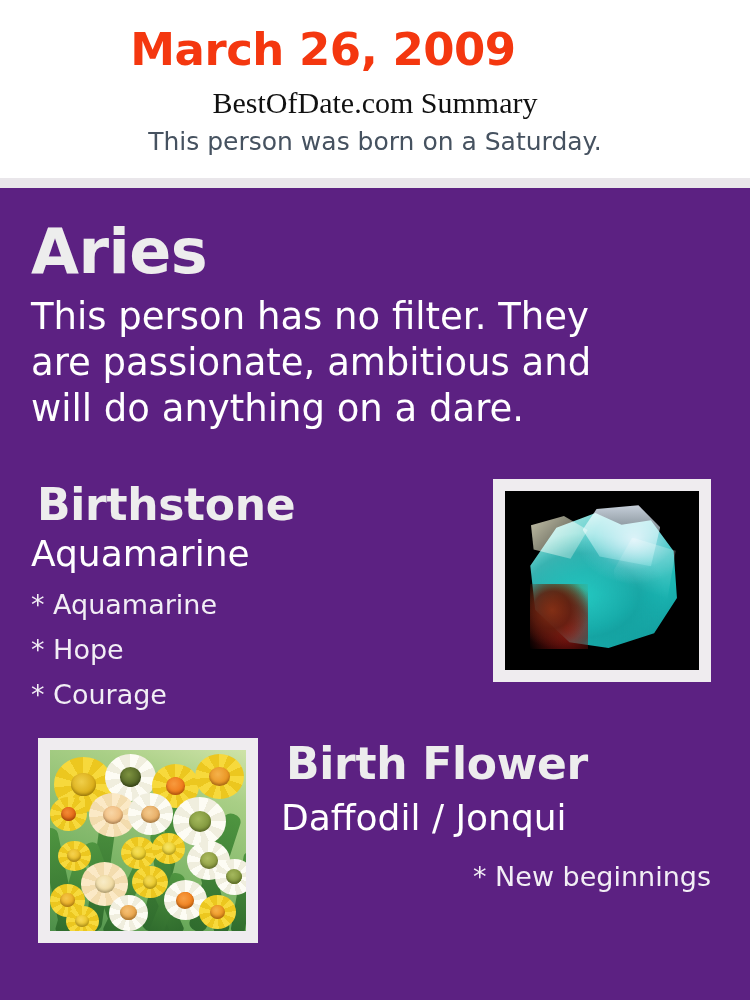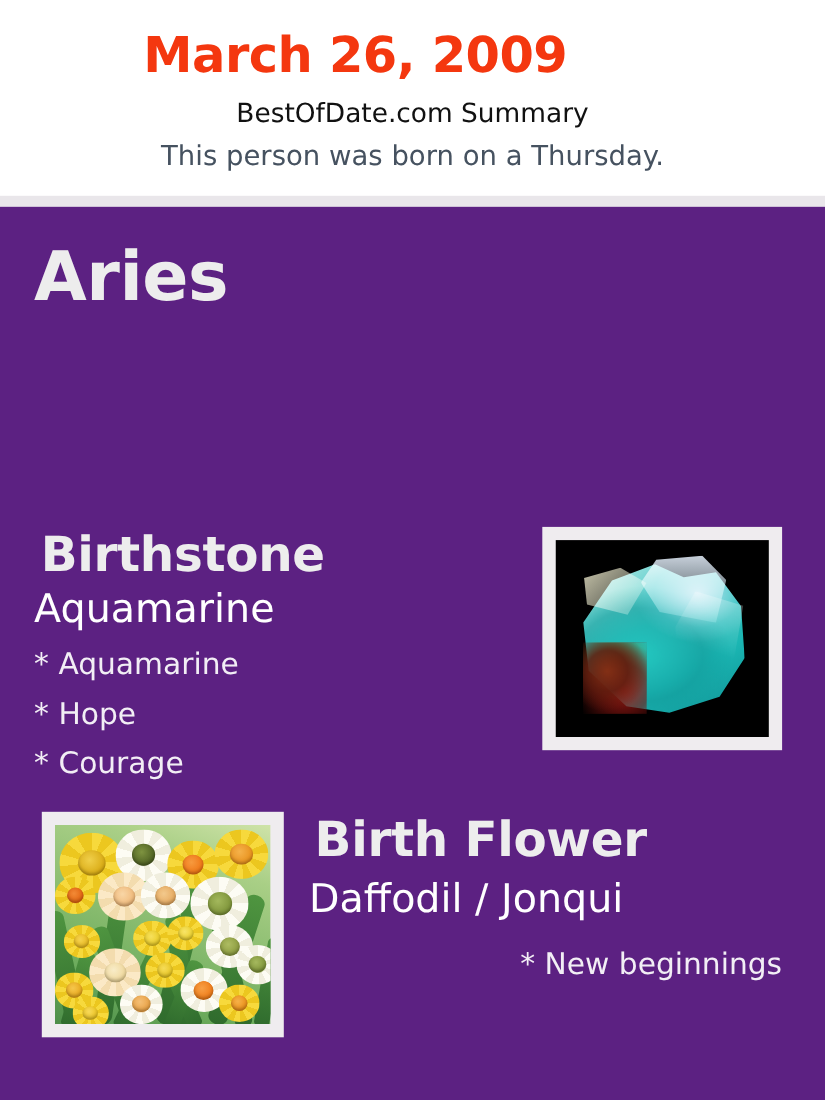--- a/index.html
+++ b/index.html
@@ -42,25 +42,26 @@
     letter-spacing: -0.5px;
     color: #F4370F;
     line-height: 52px;
     white-space: nowrap;
   }
   .header-site {
     position: absolute;
     left: 0;
     top: 85px;
     width: 750px;
-    font-size: 24px;
+    font-size: 30px;
     font-weight: normal;
     color: #111111;
     line-height: 36px;
     white-space: nowrap;
+    font-family: Liberation Serif, serif;
   }
   .header-sub {
     position: absolute;
     left: 0;
     top: 126px;
     width: 750px;
     font-size: 25px;
     font-weight: normal;
     color: #465260;
     line-height: 32px;
@@ -293,28 +294,29 @@
   }
 </style>
 </head>
 <body>
 
 <div class="page">
 
   <div class="header">
     <div class="header-date">March 26, 2009</div>
     <div class="header-site">BestOfDate.com Summary</div>
-    <div class="header-sub">This person was born on a Thursday.</div>
+    <div class="header-sub">This person was born on a Saturday.</div>
   </div>
 
   <div class="divider-strip"></div>
 
   <div class="panel"></div>
 
   <div class="zodiac-title">Aries</div>
+  <div class="zodiac-desc">This person has no filter. They are passionate, ambitious and will do anything on a dare.</div>
 
   <div class="stone-title">Birthstone</div>
   <div class="stone-name">Aquamarine</div>
   <div class="stone-traits">
     <div class="trait">* Aquamarine</div>
     <div class="trait">* Hope</div>
     <div class="trait">* Courage</div>
   </div>
 
   <div class="frame stone-frame">

